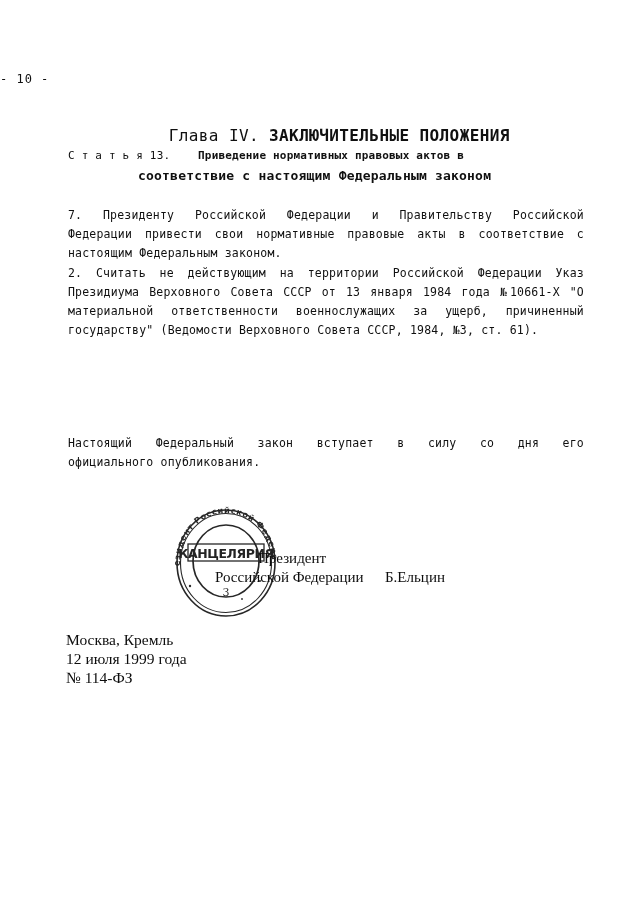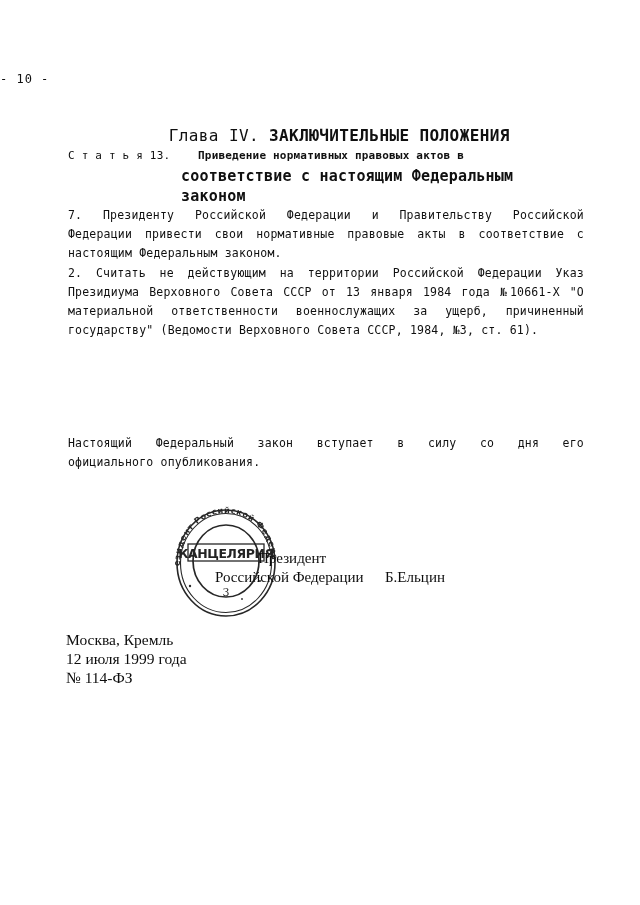--- a/index.html
+++ b/index.html
@@ -77,23 +77,23 @@
     white-space: pre;
   }
   .article .art-title {
     flex: 1 1 auto;
     font-weight: bold;
     font-size: 11px;
     line-height: 20px;
     letter-spacing: 0.2px;
   }
   .article .art-title-line2 {
-    margin-left: 113px;
+    margin-left: 70px;
     font-weight: bold;
-    font-size: 15px;
+    font-size: 13px;
     line-height: 20px;
     letter-spacing: 0.2px;
   }
 
   #article-13 { top: 146px; }
   #article-14 { top: 376px; }
 
   
   .body-block {
     position: absolute;

